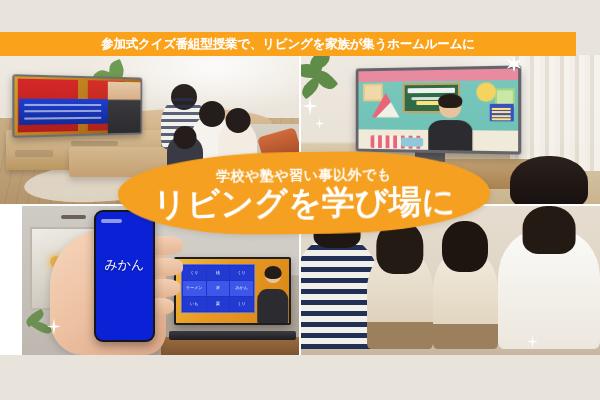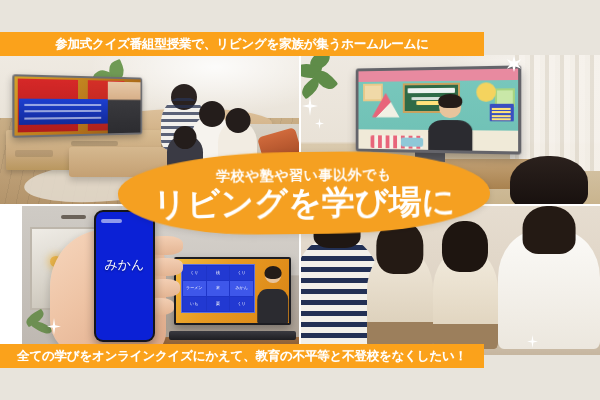--- a/index.html
+++ b/index.html
@@ -348,21 +348,21 @@
     filter: drop-shadow(0 0 2px rgba(255,255,255,.9));
   }
   .star4 {
     position:absolute; background:#fff;
     clip-path: polygon(50% 0%, 58% 42%, 100% 50%, 58% 58%, 50% 100%, 42% 58%, 0 50%, 42% 42%);
     filter: drop-shadow(0 0 2px rgba(255,255,255,.85));
   }
 
   
   .banner {
-    position:absolute; left:0; width:484px;
+    position:absolute; left:0; width:576px;
     background:#fba21b;
     display:flex; align-items:center; justify-content:center;
     z-index:8;
   }
   .banner-top    { top:32px;  height:24px; }
   .banner-bottom { top:344px; height:24px; }
   .banner-text {
     color:#ffffff;
     font-size:12.5px;
     font-weight:bold;
@@ -585,23 +585,20 @@
   <div class="star4" style="left:47px; top:318px; width:14px; height:17px;"></div>
   <div class="star4" style="left:527px; top:335px; width:11px; height:13px;"></div>
 
   <div class="margin-top"></div>
   <div class="margin-bottom"></div>
 
   <div class="banner banner-top">
     <span class="banner-text">参加式クイズ番組型授業で、リビングを家族が集うホームルームに</span>
   </div>
 
-  <div class="banner banner-bottom">
-    <span class="banner-text">全ての学びをオンラインクイズにかえて、教育の不平等と不登校をなくしたい！</span>
-  </div>
 
   <div class="blob">
     <div class="blob-inner">
       <div class="blob-sub">学校や塾や習い事以外でも</div>
       <div class="blob-main">リビングを学び場に</div>
     </div>
   </div>
 
 </div>
 

